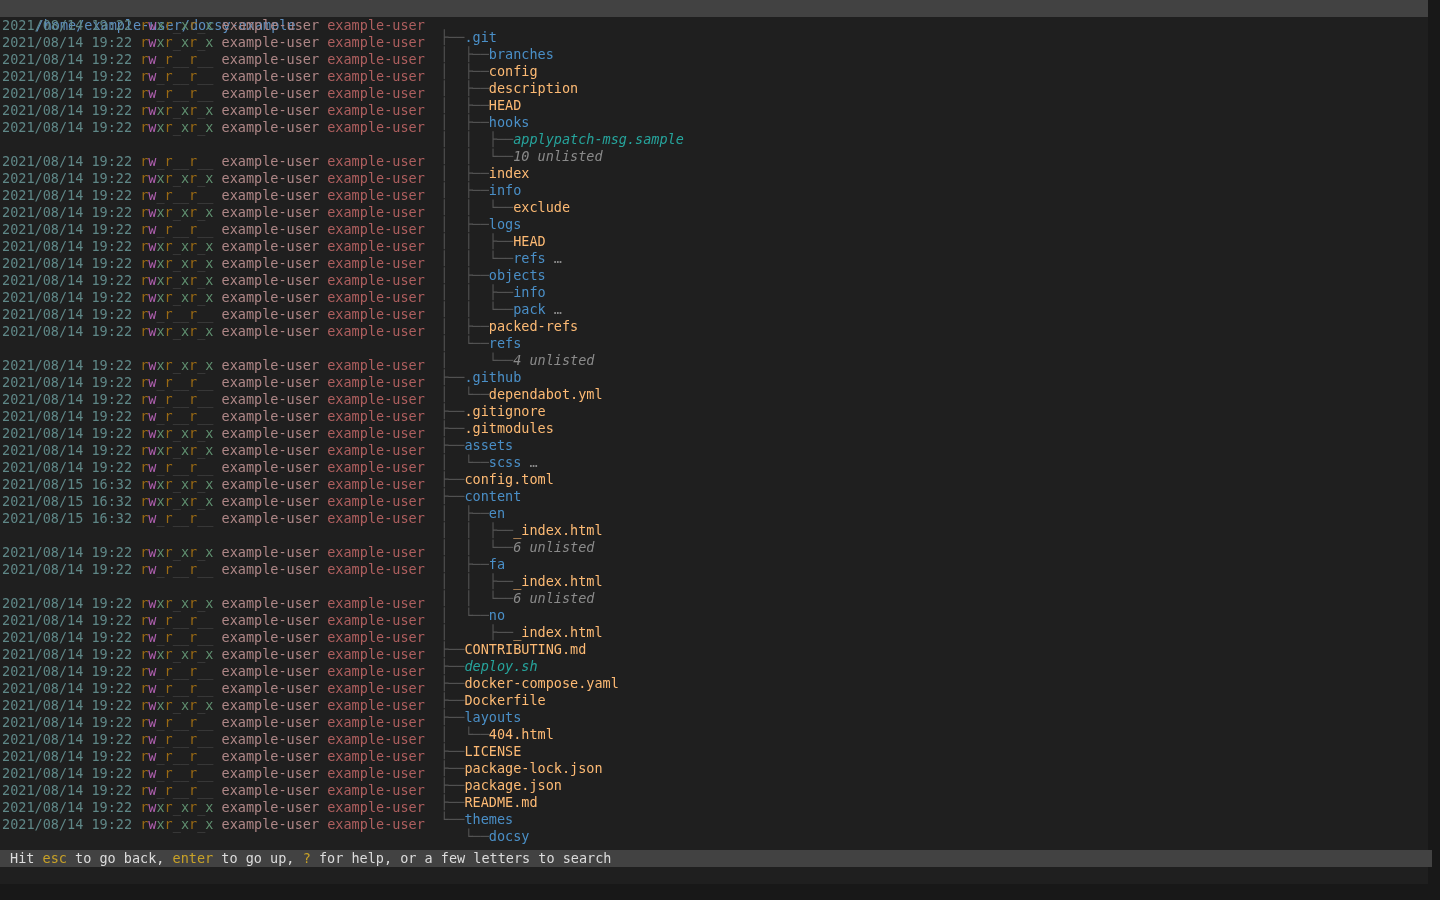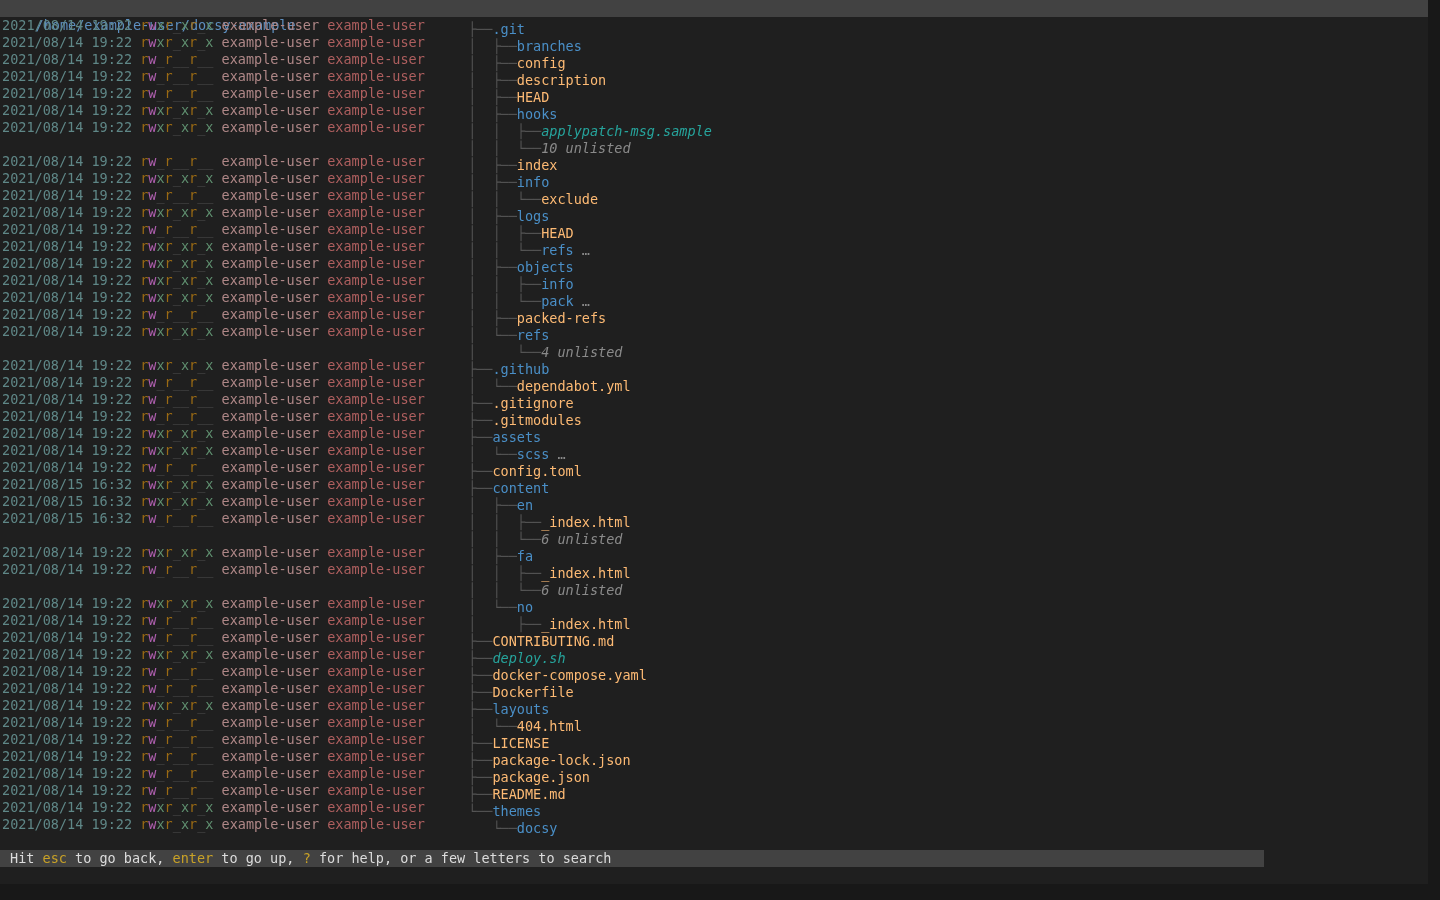--- a/index.html
+++ b/index.html
@@ -4,35 +4,35 @@
 <style>
   * { margin:0; padding:0; box-sizing:border-box; }
   html,body { width:1440px; height:900px; background:#181818; overflow:hidden; }
   body { font-family:"DejaVu Sans Mono", monospace; font-size:13.5px; line-height:17px; }
   .screen { position:absolute; top:0; left:0; width:1428px; height:884px; background:#1f1f1f; }
   .titlebar { position:absolute; top:0; left:0; width:1428px; height:17px;
               background:#424242; color:#5d8fc0; padding-left:3px; white-space:pre; }
   .tree { position:absolute; top:17px; left:0; width:1428px; height:833px; overflow:hidden; }
   .row { position:relative; height:17px; white-space:pre; }
   .meta { position:absolute; left:2px; top:0; }
-  .tpart { position:absolute; left:440px; top:4px;margin-left:28px; }
+  .tpart { position:absolute; left:440px; top:12px; }
   .c-date { color:#5f8787; }
   .c-owner { color:#af8787; }
   .c-group { color:#af5f5f; }
   .c-pr { color:#9a6a14; }
   .c-pw { color:#af5faf; }
   .c-px { color:#5f8f6f; }
   .c-pu { color:#4a4a4a; }
   .c-branch { color:#545454; }
   .c-dir { color:#4a8fc7; }
   .c-file { color:#fdba74; }
   .c-exe { color:#26a49c;font-style:italic; }
   .c-unl { color:#8a8a8a; font-style:italic; }
   .c-suf { color:#8a8a8a; }
-  .statusbar { position:absolute; top:850px; left:0; width:1264px; height:17px;
+  .statusbar { position:absolute; top:850px; left:0; width:1432px; height:17px;
                background:#424242; color:#dcdcdc; padding-left:10px; white-space:pre; }
   .key { color:#c9a227; }
   .inputbar { position:absolute; top:867px; left:0; width:1428px; height:17px; background:#232323; }
   .cursor { position:absolute; left:3px; top:1px; width:8px; height:15px; background:#b0b0b0; }
   .flags { position:absolute; right:0; top:0; height:17px; background:#424242;
            padding:0 14px 0 22px; color:#9e9e9e; white-space:pre; }
   .flag-val { color:#c9a227; }
 </style>
 </head>
 <body>

